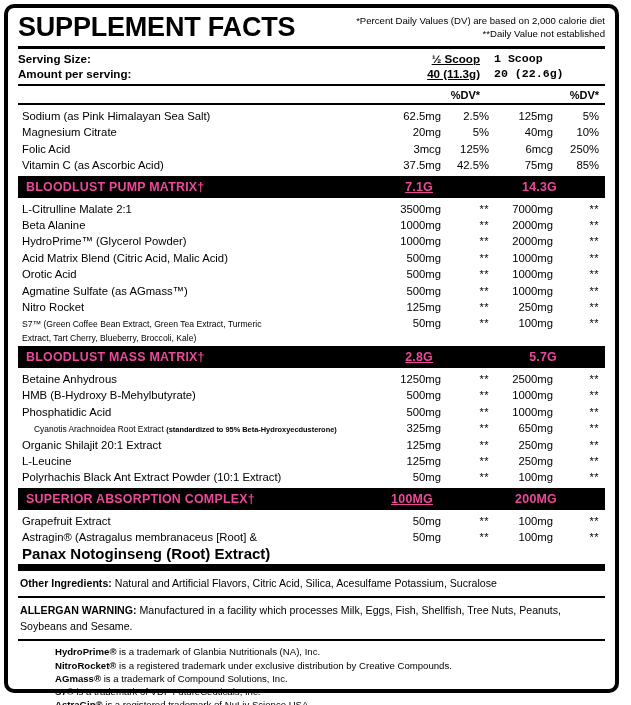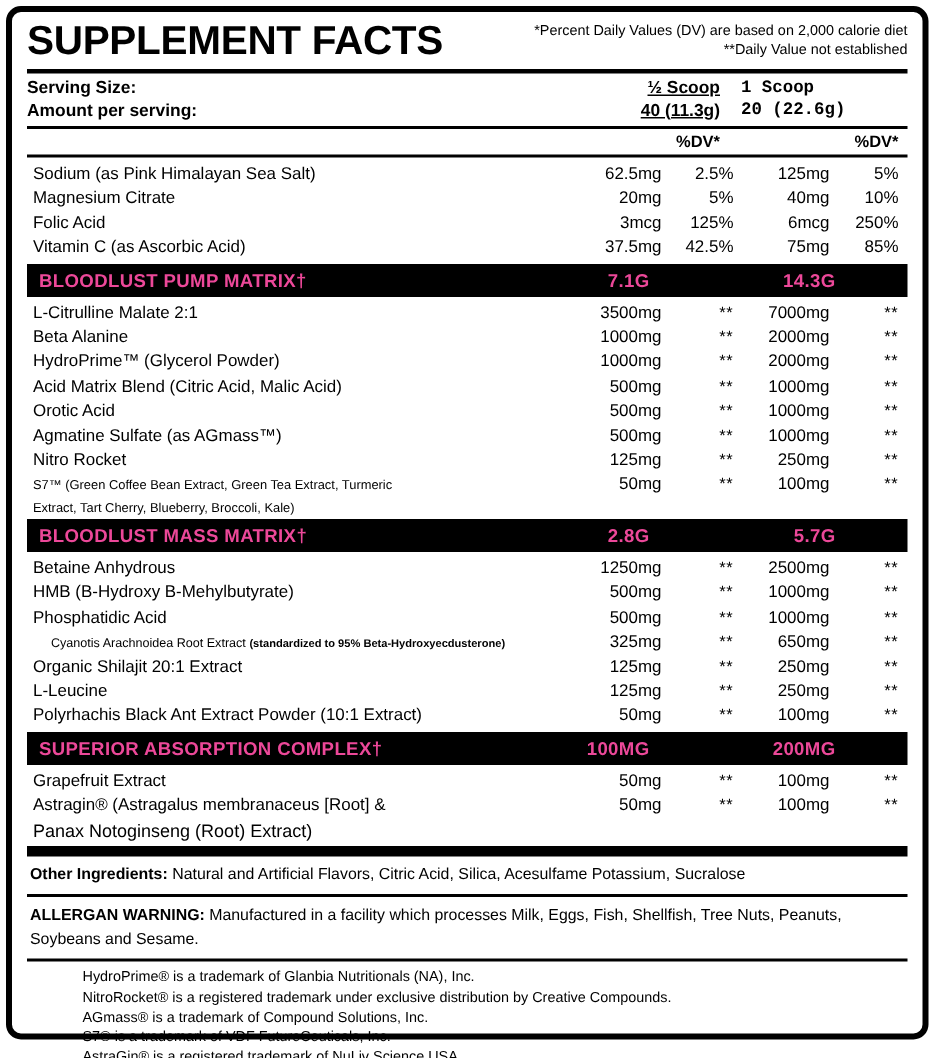--- a/index.html
+++ b/index.html
@@ -57,28 +57,28 @@
   .sub{font-size:8.6px;line-height:12px;padding-left:4px;}
   .tiny{font-size:7.4px;font-weight:bold;}
   .nm-tiny{font-size:8.4px;margin-left:12px;}
 
   
   .bar{
     background:#000;color:#ec4899;display:flex;align-items:center;
     height:22px;font-size:12.4px;font-weight:700;letter-spacing:0.25px;
   }
   .bar .bname{flex:1;padding-left:8px;}
-  .bar .b1{width:110px;text-align:right;padding-right:14px;}
+  .bar .b1{width:110px;text-align:right;padding-right:14px;text-decoration:underline;}
   .bar .b2{width:110px;text-align:right;padding-right:48px;}
 
   
   .foot{font-size:10.6px;line-height:15.5px;padding:5px 2px 5px 2px;}
   .foot b{font-weight:700;}
   .tm{font-size:9.6px;line-height:13.2px;padding:4px 2px 2px 2px;}
-  .tm div b{font-weight:400;padding-left:35px;}
+  .tm div b{font-weight:700;padding-left:35px;}
 </style>
 </head>
 <body>
 
 <div class="label">
   <div class="inner">
 
     <div class="hdr">
       <div class="title">SUPPLEMENT FACTS</div>
       <div class="dvnotes">
@@ -277,21 +277,21 @@
           <div class="a2">100mg</div>
           <div class="p2 ast">**</div>
         </div>
         <div class="row">
           <div class="name">Astragin® (Astragalus membranaceus [Root] &amp;</div>
           <div class="a1">50mg</div>
           <div class="p1 ast">**</div>
           <div class="a2">100mg</div>
           <div class="p2 ast">**</div>
         </div>
-        <div class="sub" style="font-size: 12px; line-height: 16.4px;">Panax Notoginseng (Root) Extract)</div>
+        <div class="sub" style="font-size: 15px; line-height: 16.4px; font-weight: bold;">Panax Notoginseng (Root) Extract)</div>
       </div>
 
     <div class="rule-bar"></div>
 
     <div class="foot">
       <b>Other Ingredients:</b><span> Natural and Artificial Flavors, Citric Acid, Silica, Acesulfame Potassium, Sucralose</span>
     </div>
     <div class="rule-med"></div>
 
     <div class="foot">

